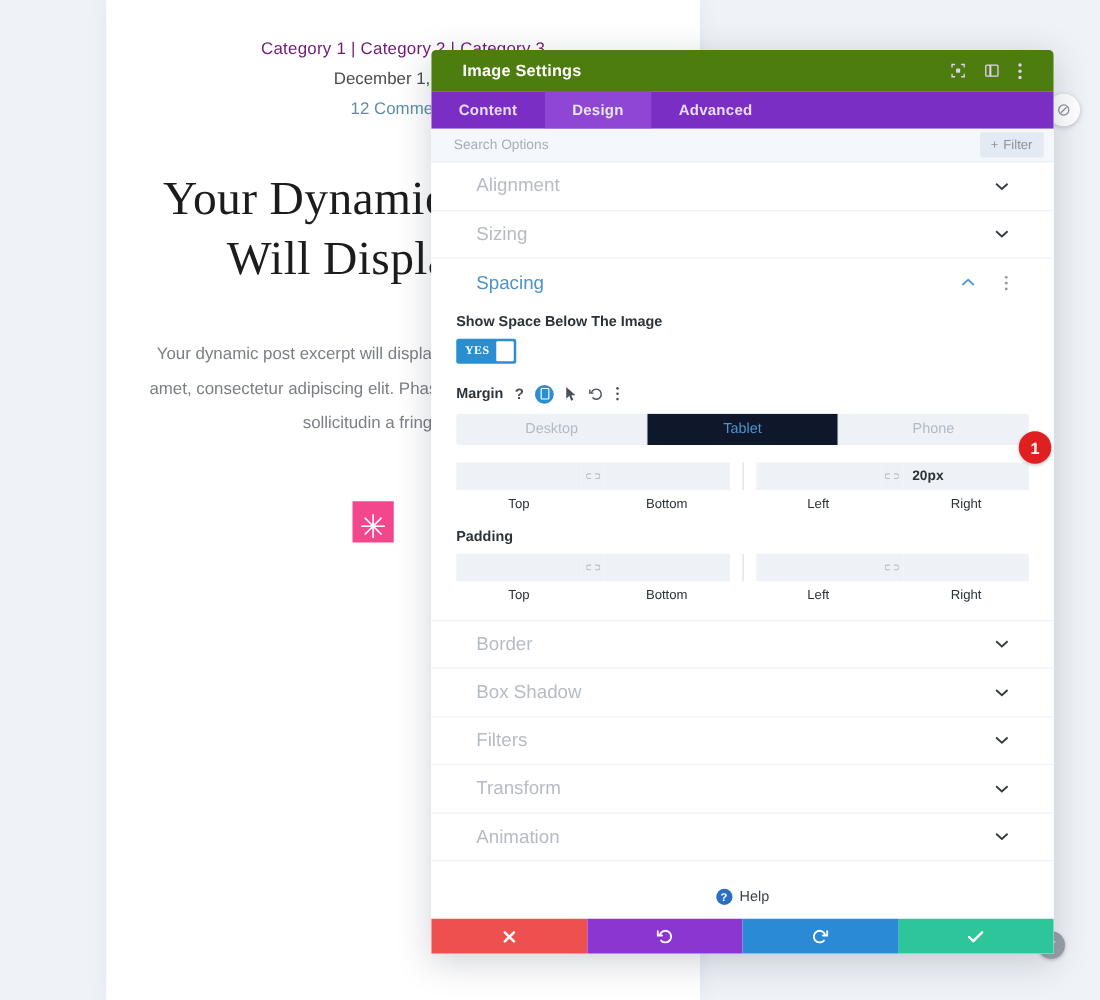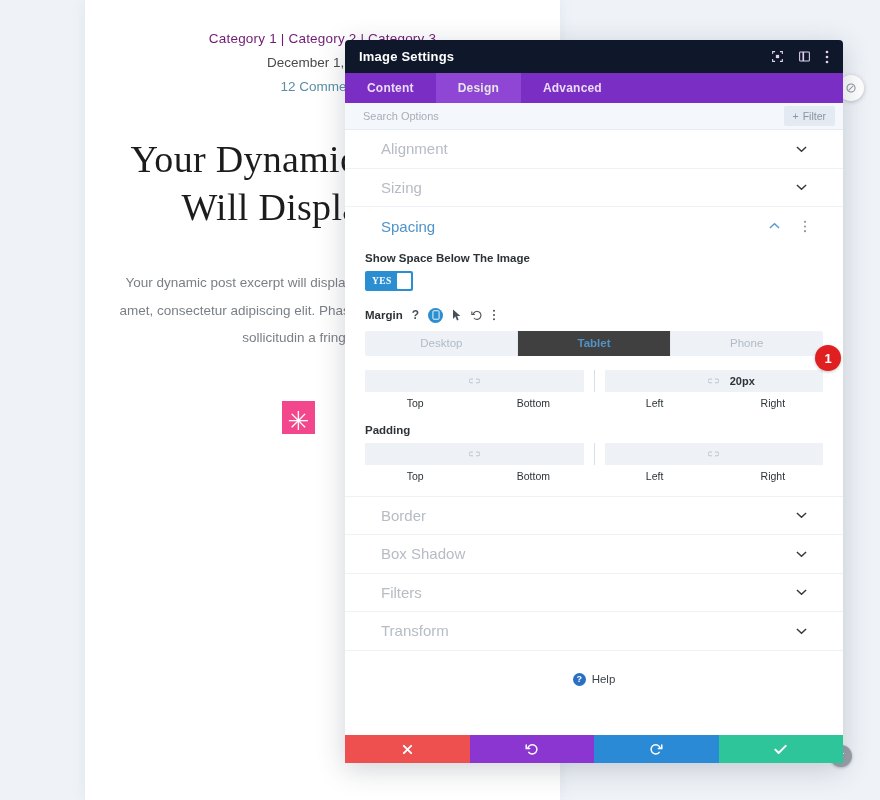--- a/index.html
+++ b/index.html
@@ -63,22 +63,22 @@
   
   .modal {
     position: absolute; left: 345px; top: 40px;
     width: 498px; height: 723px;
     background: #ffffff;
     border-radius: 4px 4px 0 0;
     box-shadow: 0 6px 28px rgba(40,50,70,.22);
     display: flex; flex-direction: column; overflow: hidden;
   }
   .modal-header {
-    height: 33px; background: #0f172a;
-    display: flex; align-items: center; padding: 0 14px;
+    height: 33px; background: #4d7c0f;
+    display: flex; align-items: center; padding: 0 25px;
     flex: 0 0 auto;
   }
   .modal-title {
     color: #ffffff; font-size: 13px; font-weight: bold; letter-spacing: .2px;
   }
   .header-icons { margin-left: auto; display: flex; align-items: center; gap: 14px; }
   .hicon { color: #e3d2f4; display: flex; align-items: center; justify-content: center; cursor: pointer; }
 
   .modal-tabs {
     height: 30px; background: #7a2ec4; display: flex; flex: 0 0 auto;
@@ -137,21 +137,21 @@
 
   .device-tabs {
     display: flex; background: #eef2f7; border-radius: 2px; height: 25px;
     overflow: hidden; margin-bottom: 14px;
   }
   .dtab {
     flex: 1; display: flex; align-items: center; justify-content: center;
     font-size: 11.5px; color: #b2bac5; cursor: pointer;
   }
   .dtab.active {
-    background: #404040; color: #4f93c8; font-weight: bold;
+    background: #0f172a; color: #4f93c8; font-weight: normal;
     box-shadow: 0 0 0 1px #e4e9f0;
   }
 
   .quad { display: flex; align-items: flex-start; gap: 0; }
   .quad-half { flex: 1; display: flex; }
   .quad-divider { width: 1px; background: #d9dfe7; height: 22px; margin: 0 10px; flex: 0 0 auto; }
   .qfield { flex: 1; }
   .qinput {
     height: 22px; background: #eef2f7; border: 0; width: 100%; outline: none;
     font-size: 11px; color: #2c3338; font-weight: bold; padding: 0 7px;
@@ -442,20 +442,28 @@
       <div class="acc-row">
         <div class="acc-title">Filters</div>
         <div class="acc-caret">
           <svg width="11" height="8" viewBox="0 0 12 8" fill="none" stroke="currentColor" stroke-width="1.6">
               <path d="M1 1.8 6 6.4 11 1.8"></path>
             </svg>
         </div>
       </div>
       <div class="acc-row">
         <div class="acc-title">Transform</div>
+        <div class="acc-caret">
+          <svg width="11" height="8" viewBox="0 0 12 8" fill="none" stroke="currentColor" stroke-width="1.6">
+              <path d="M1 1.8 6 6.4 11 1.8"></path>
+            </svg>
+        </div>
+      </div>
+      <div class="acc-row">
+        <div class="acc-title">Animation</div>
         <div class="acc-caret">
           <svg width="11" height="8" viewBox="0 0 12 8" fill="none" stroke="currentColor" stroke-width="1.6">
               <path d="M1 1.8 6 6.4 11 1.8"></path>
             </svg>
         </div>
       </div>
 
       <div class="help-row">
         <div class="help-dot">?</div>
         <span>Help</span>

